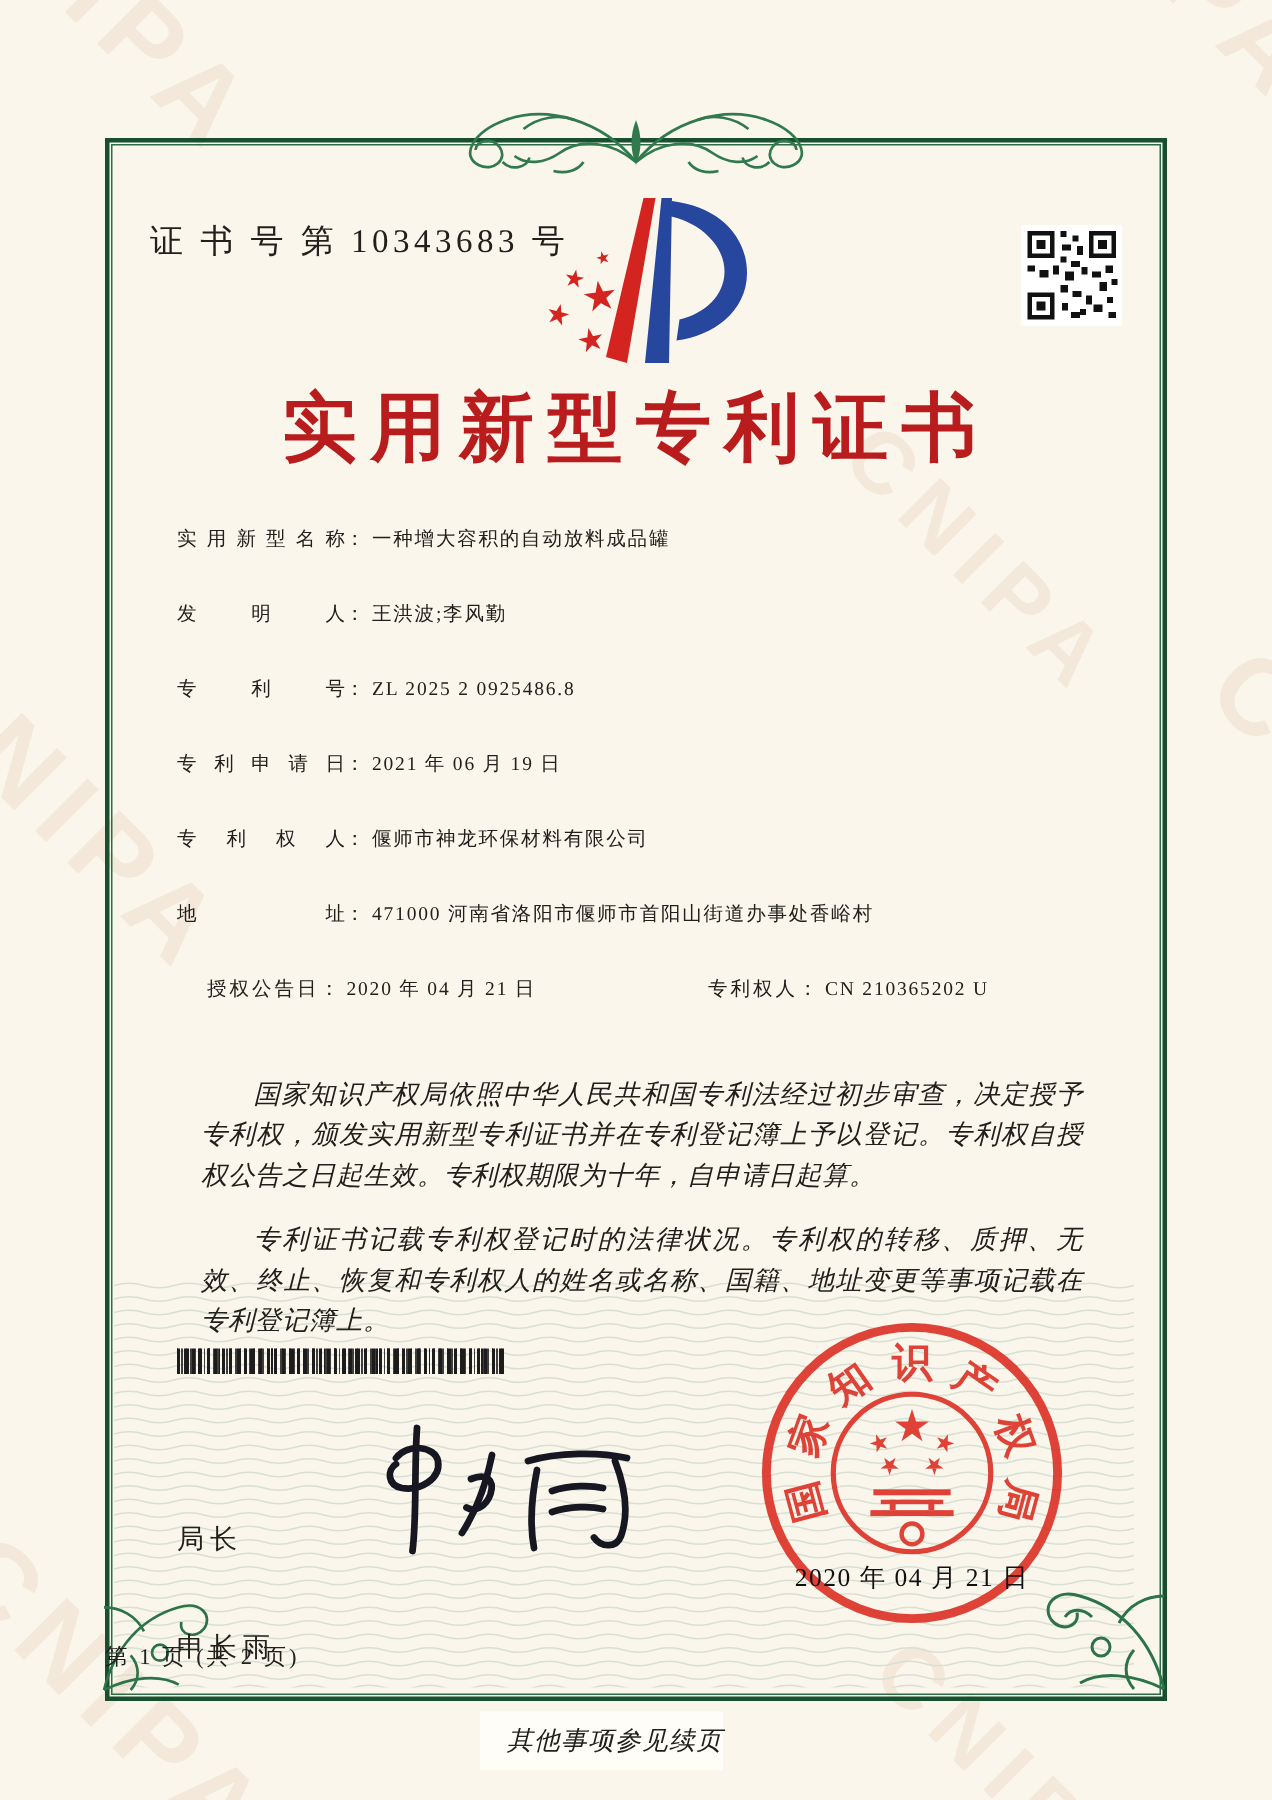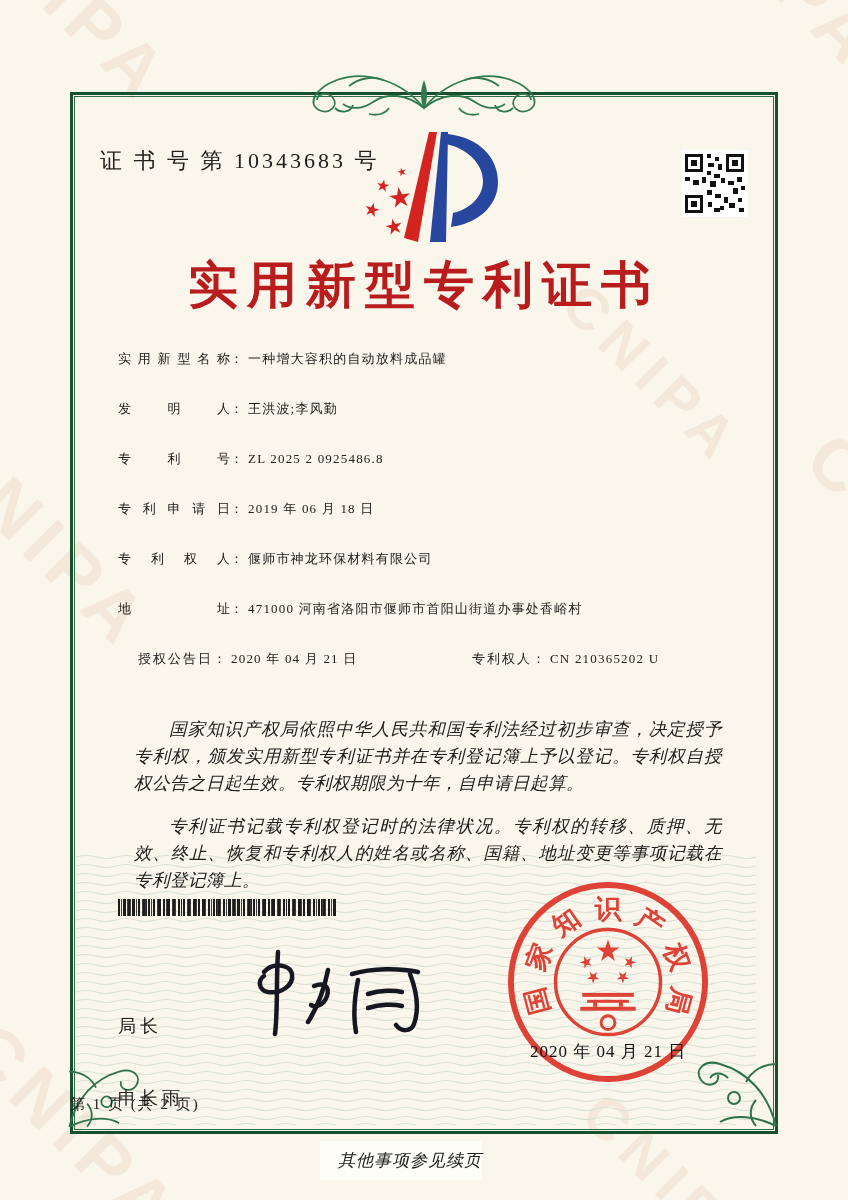--- a/index.html
+++ b/index.html
@@ -221,21 +221,21 @@
     <div class="row">
       <span class="lbl">实用新型名称</span><span class="colon">：</span><span class="val">一种增大容积的自动放料成品罐</span>
     </div>
     <div class="row">
       <span class="lbl">发明人</span><span class="colon">：</span><span class="val">王洪波;李风勤</span>
     </div>
     <div class="row">
       <span class="lbl">专利号</span><span class="colon">：</span><span class="val">ZL 2025 2 0925486.8</span>
     </div>
     <div class="row">
-      <span class="lbl">专利申请日</span><span class="colon">：</span><span class="val">2019 年 06 月 18 日</span>
+      <span class="lbl">专利申请日</span><span class="colon">：</span><span class="val">2021 年 06 月 19 日</span>
     </div>
     <div class="row">
       <span class="lbl">专利权人</span><span class="colon">：</span><span class="val">偃师市神龙环保材料有限公司</span>
     </div>
     <div class="row">
       <span class="lbl">地址</span><span class="colon">：</span><span class="val">471000 河南省洛阳市偃师市首阳山街道办事处香峪村</span>
     </div>
     <div class="row grant-row">
       <div class="grant-left">
         <span class="glbl">授权公告日</span><span class="colon">：</span><span class="val">2020 年 04 月 21 日</span>

